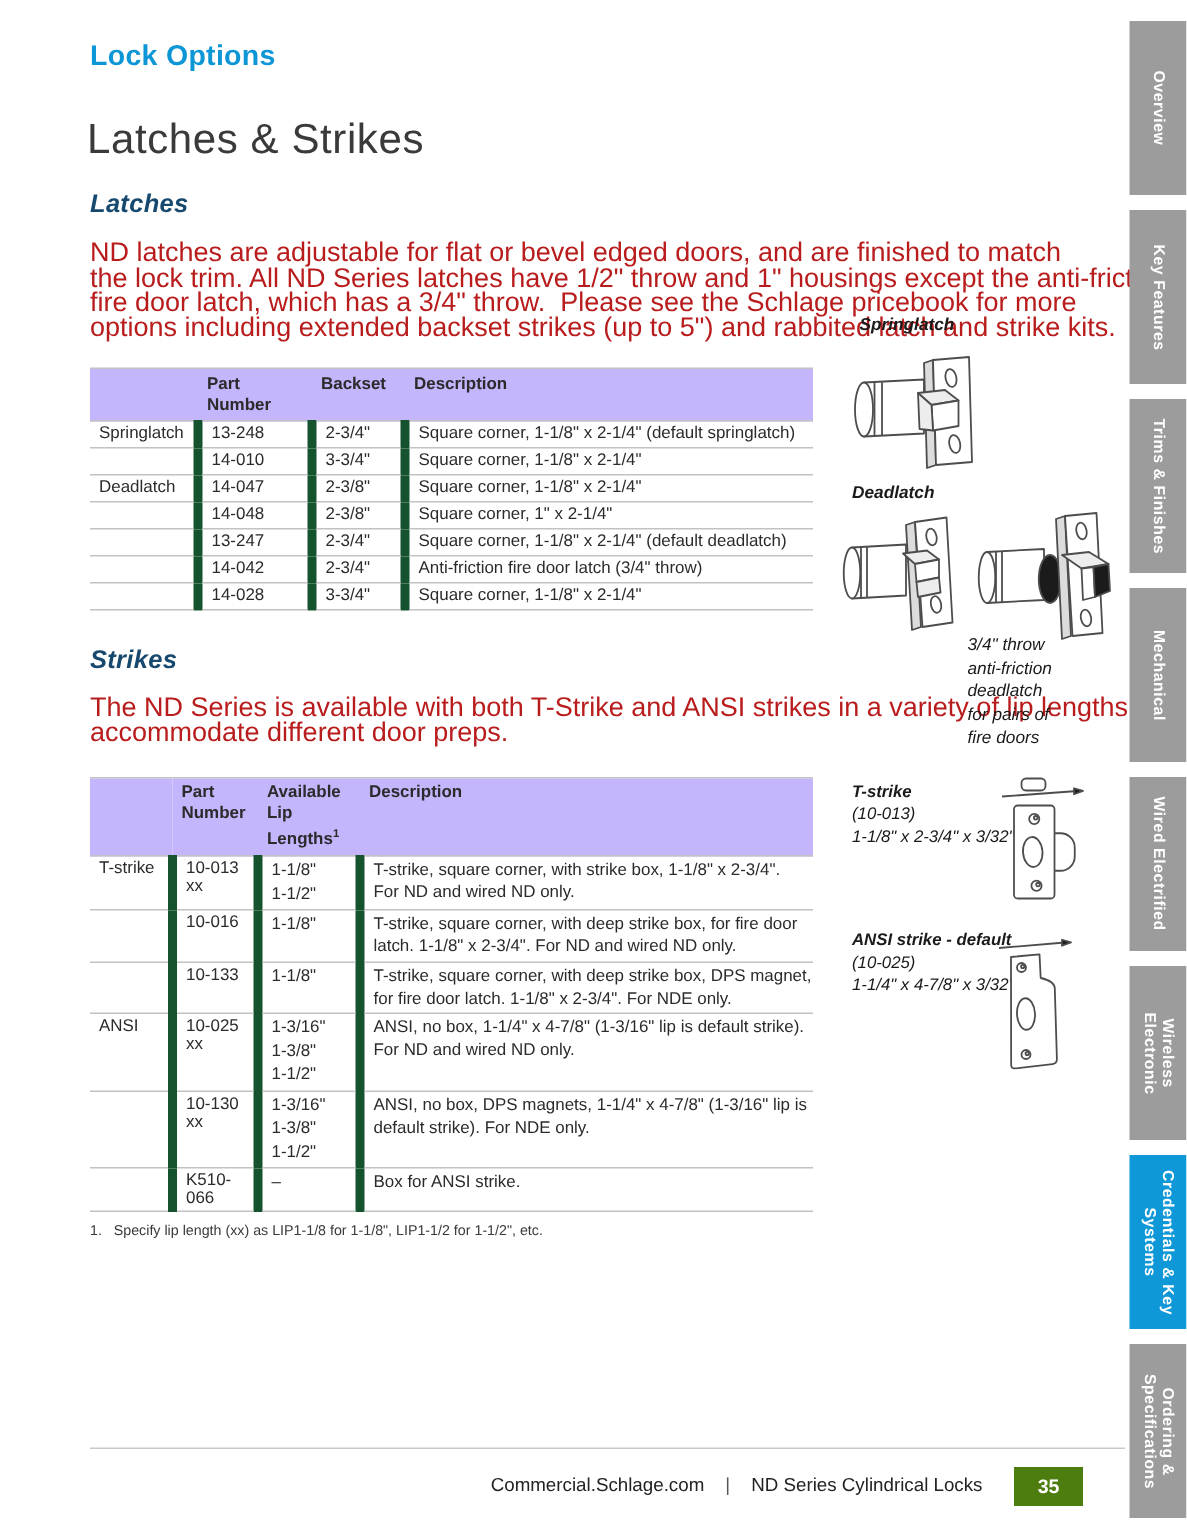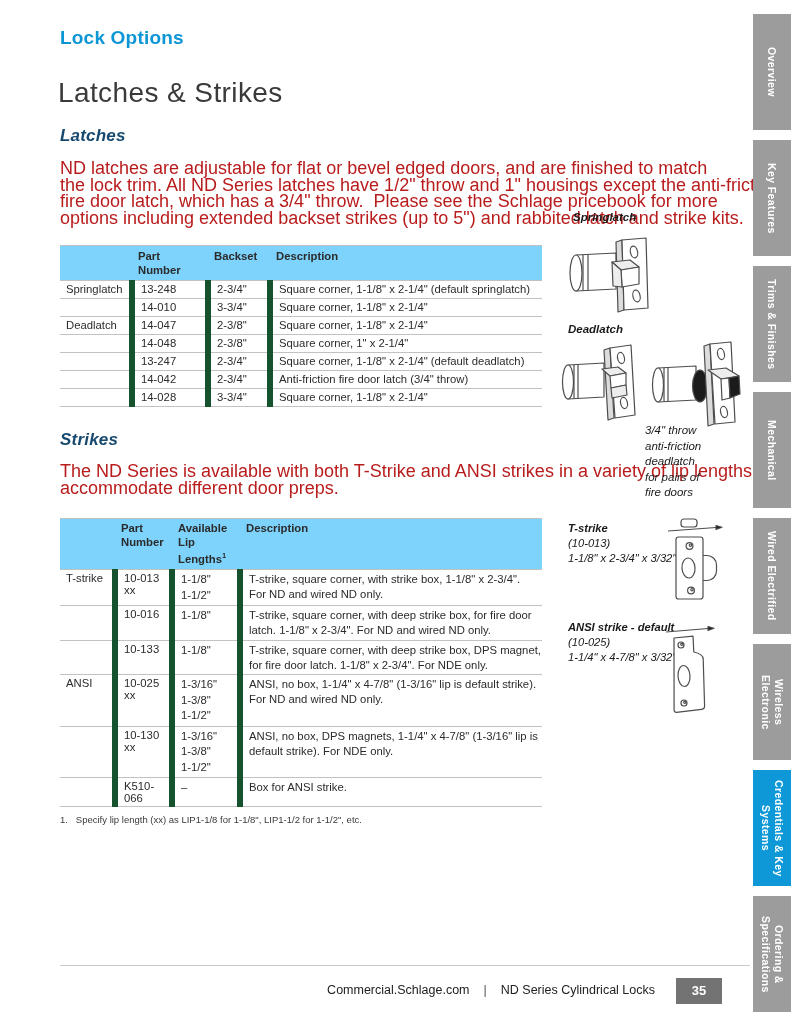--- a/index.html
+++ b/index.html
@@ -21,21 +21,21 @@
   .body-text { font-size:18px; line-height:16.5px; color:#b91c1c; }
   .p-latches { left:60px; top:160px; width:515px; }
   .p-strikes { left:60px; top:463px; width:515px; }
 
   
   .tblwrap-latches { left:60px; top:245px; width:482px; }
   .tblwrap-strikes { left:60px; top:518px; width:482px; }
   table { border-collapse:collapse; table-layout:fixed; width:482px; border-top:1px solid #c2c2c2; }
   th, td { text-align:left; vertical-align:top; border-bottom:1px solid #c2c2c2;
            font-size:11.3px; color:#2b2b2b; padding:2px 6px; overflow:visible; }
-  th { background:#7dd3fc; font-weight:bold; line-height:14px; padding:3px 6px; }
+  th { background:#c4b5fd; font-weight:bold; line-height:14px; padding:3px 6px; }
   td + td { border-left:6px solid #14532d; }
   .tbl-latches td { line-height:13px; height:18px; }
   .tbl-strikes th { line-height:13.5px; }
   .tbl-strikes td.lips { white-space:pre; line-height:15.5px; }
   .tbl-strikes td.desc { white-space:pre; line-height:14.8px; }
   .tbl-strikes td { padding-top:2px; padding-bottom:2px; }
   sup { font-size:7.5px; }
   .footnote { margin-top:7px; font-size:9.5px; color:#3a3a3a; white-space:pre; }
 
   
@@ -51,21 +51,21 @@
               display:flex; align-items:center; justify-content:center; cursor:pointer; }
   .side-tab span { writing-mode:vertical-rl; font-weight:bold; font-size:10.5px; line-height:12.5px;
                    letter-spacing:.4px; color:#fff; text-align:center; white-space:pre-line; }
   .side-tab.active { background:#0e98d8; }
 
   
   .footer-line { left:60px; top:965px; width:690px; height:1px; background:#cacaca; }
   .footer-row { left:60px; top:983px; width:595px; display:flex; justify-content:flex-end; gap:14px;
                 font-size:12.5px; color:#222; align-items:center; }
   .footer-sep { color:#555; }
-  .page-num { left:676px; top:978px; width:46px; height:26px; background:#737373; color:#fff;
+  .page-num { left:676px; top:978px; width:46px; height:26px; background:#4d7c0f; color:#fff;
               font-size:13px; font-weight:bold; text-align:center; line-height:26px; }
 </style>
 </head>
 <body>
 
 <div class="abs eyebrow">Lock Options</div>
 <h1 class="abs page-title">Latches &amp; Strikes</h1>
 
 <h2 class="abs section-h h-latches">Latches</h2>
 <p class="abs body-text pre p-latches">ND latches are adjustable for flat or bevel edged doors, and are finished to match

